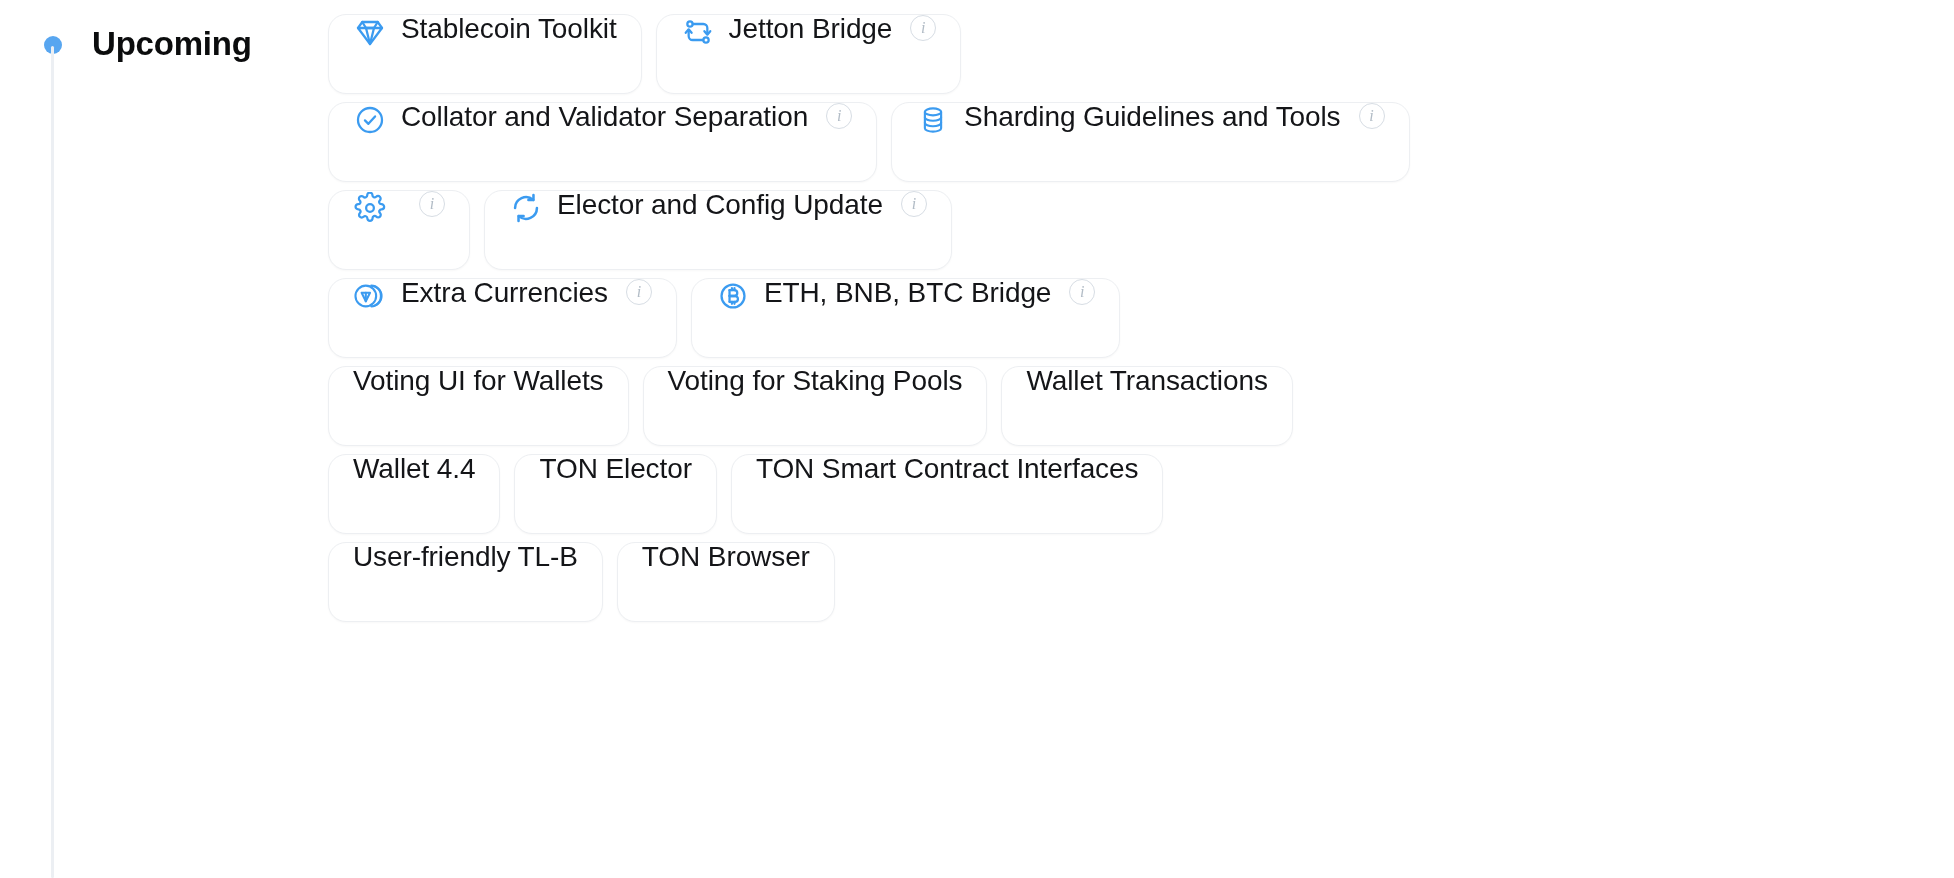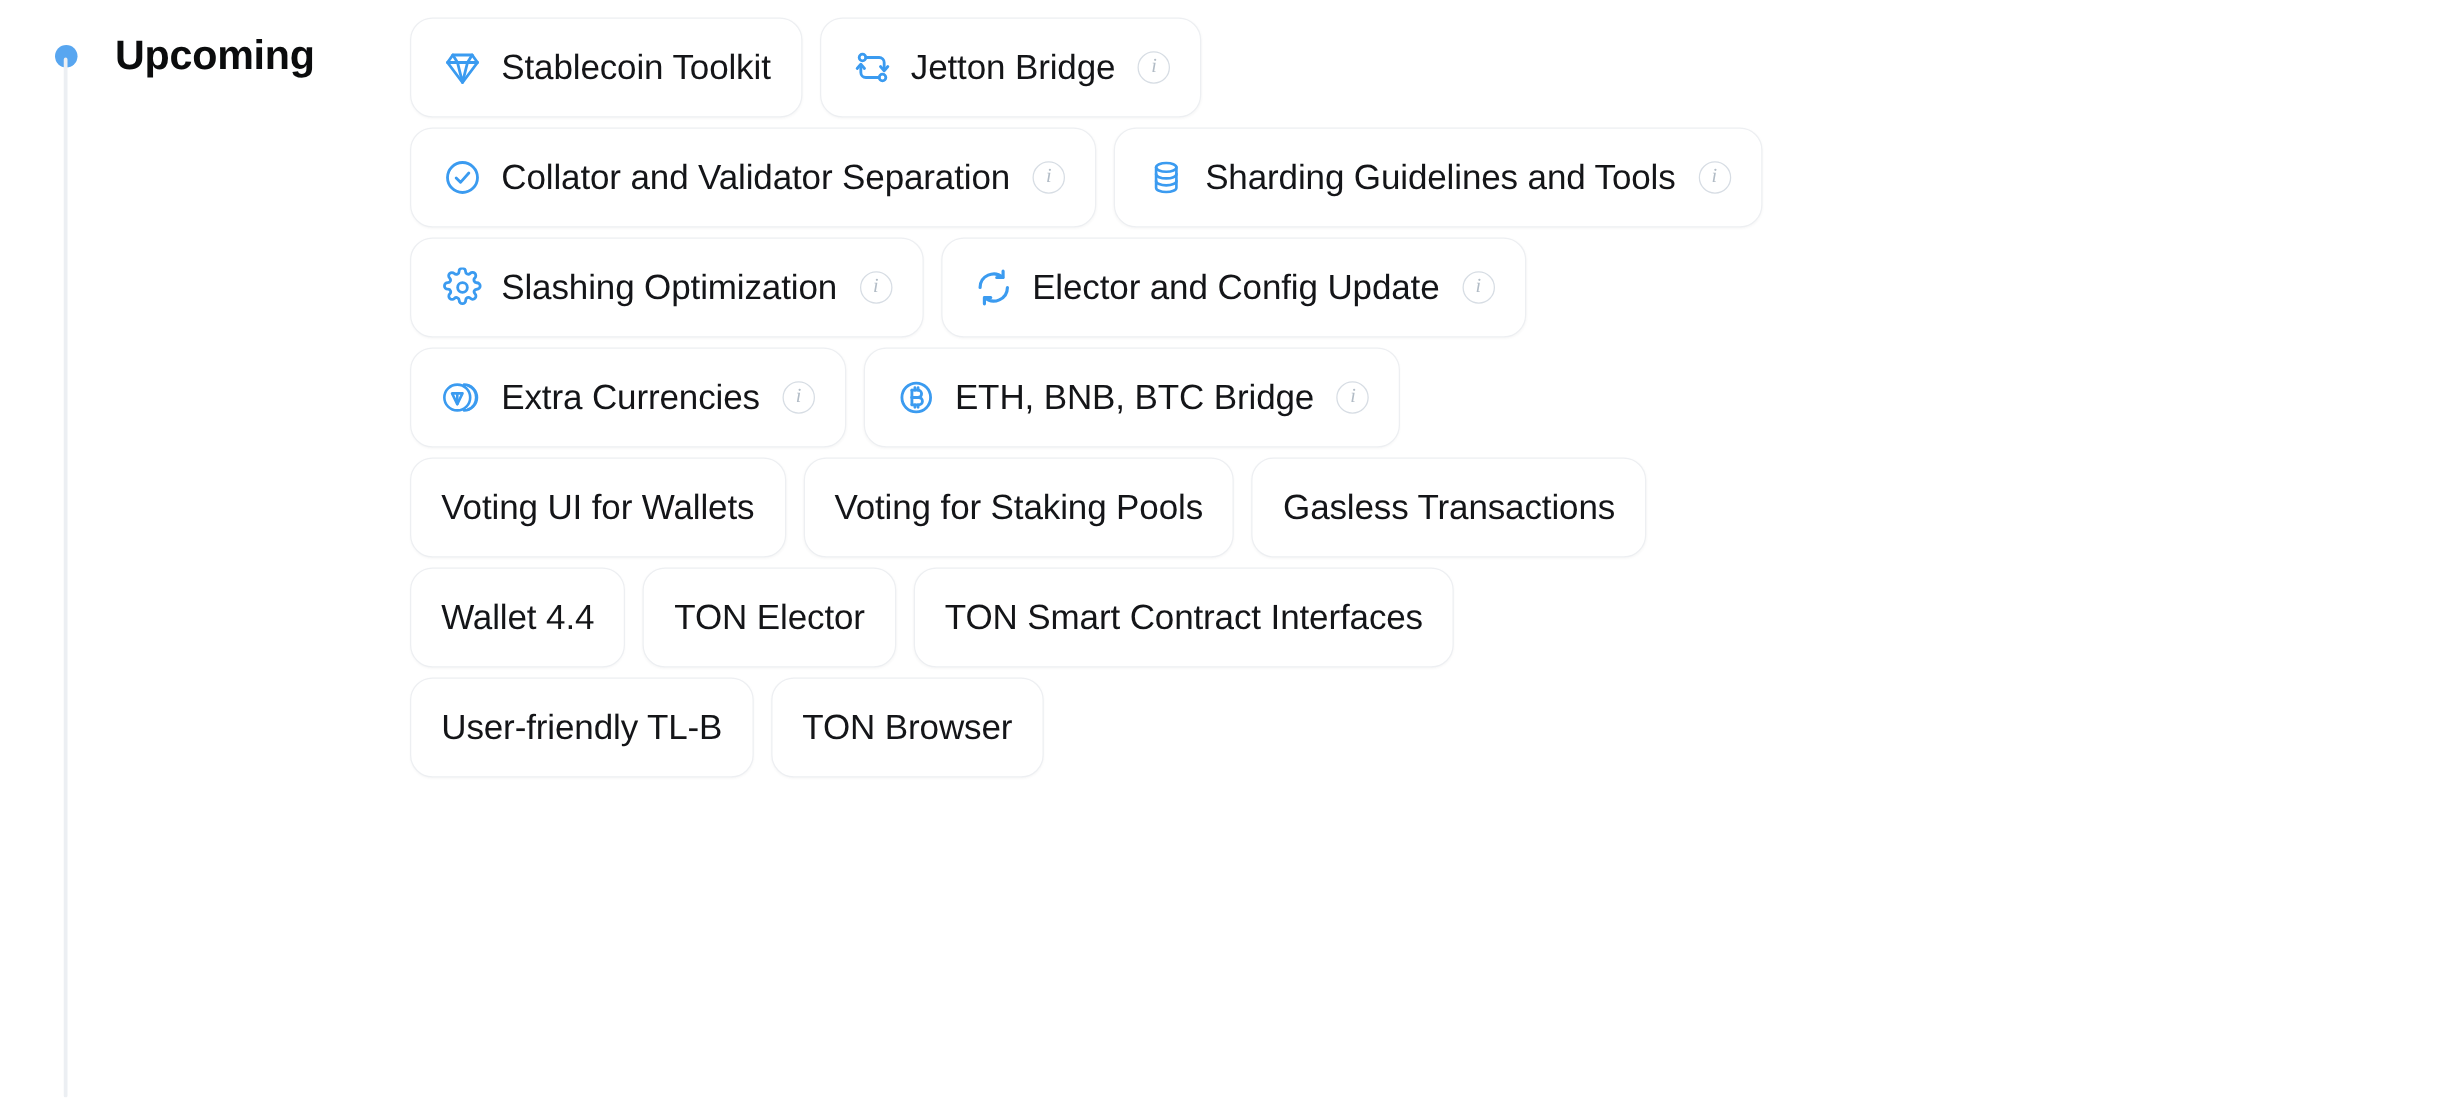--- a/index.html
+++ b/index.html
@@ -74,21 +74,21 @@
     display: flex;
     flex-direction: row;
     align-items: stretch;
     flex-wrap: nowrap;
     margin-bottom: 8px;
   }
 
   .card {
     display: flex;
     flex-direction: row;
-    align-items: center;
+    align-items: flex-start;
     background: #ffffff;
     border: 1px solid #edeff2;
     border-radius: 18px;
     height: 80px;
     padding: 0 24px;
     margin-right: 14px;
     box-shadow: 0 1px 2px rgba(16,24,40,0.03);
     white-space: nowrap;
   }
 
@@ -200,21 +200,20 @@
         </div>
       </div>
       <div class="card-row">
         <div class="card">
           <span class="card-icon">
             <svg width="32" height="32" viewBox="0 0 24 24" fill="none" stroke="currentColor" stroke-width="1.7" stroke-linecap="round" stroke-linejoin="round">
               <circle cx="12" cy="12" r="2.9"></circle>
               <path d="M19.1 13.9a1.6 1.6 0 0 0 .33 1.77l.06.06a1.95 1.95 0 1 1-2.76 2.76l-.06-.06a1.6 1.6 0 0 0-1.77-.33 1.6 1.6 0 0 0-.98 1.47v.17a1.95 1.95 0 1 1-3.9 0v-.09a1.6 1.6 0 0 0-1.05-1.47 1.6 1.6 0 0 0-1.77.33l-.06.06a1.95 1.95 0 1 1-2.76-2.76l.06-.06a1.6 1.6 0 0 0 .33-1.77 1.6 1.6 0 0 0-1.47-.98h-.17a1.95 1.95 0 1 1 0-3.9h.09A1.6 1.6 0 0 0 4.67 8.2a1.6 1.6 0 0 0-.33-1.77l-.06-.06A1.95 1.95 0 1 1 7.04 3.6l.06.06a1.6 1.6 0 0 0 1.77.33h.08a1.6 1.6 0 0 0 .98-1.47v-.17a1.95 1.95 0 1 1 3.9 0v.09a1.6 1.6 0 0 0 .98 1.47 1.6 1.6 0 0 0 1.77-.33l.06-.06a1.95 1.95 0 1 1 2.76 2.76l-.06.06a1.6 1.6 0 0 0-.33 1.77v.08a1.6 1.6 0 0 0 1.47.98h.17a1.95 1.95 0 1 1 0 3.9h-.09a1.6 1.6 0 0 0-1.47.98z"></path>
             </svg>
           </span>
-          <span class="card-label">Slashing Optimization</span>
           <span class="info-badge">
             <span>i</span>
           </span>
         </div>
         <div class="card">
           <span class="card-icon">
             <svg width="32" height="32" viewBox="0 0 24 24" fill="none" stroke="currentColor" stroke-width="1.9" stroke-linecap="round" stroke-linejoin="round">
               <path d="M20.2 12a8.2 8.2 0 0 1-13.6 6.1"></path>
               <path d="M3.8 12a8.2 8.2 0 0 1 13.6-6.1"></path>
               <path d="M17.6 2.2v3.8h-3.8"></path>
@@ -260,21 +259,21 @@
         </div>
       </div>
       <div class="card-row">
         <div class="card">
           <span class="card-label">Voting UI for Wallets</span>
         </div>
         <div class="card">
           <span class="card-label">Voting for Staking Pools</span>
         </div>
         <div class="card">
-          <span class="card-label">Gasless Transactions</span>
+          <span class="card-label">Wallet Transactions</span>
         </div>
       </div>
       <div class="card-row">
         <div class="card">
           <span class="card-label">Wallet 4.4</span>
         </div>
         <div class="card">
           <span class="card-label">TON Elector</span>
         </div>
         <div class="card">

